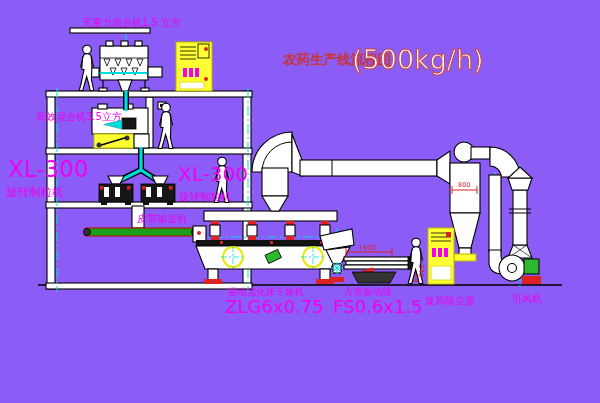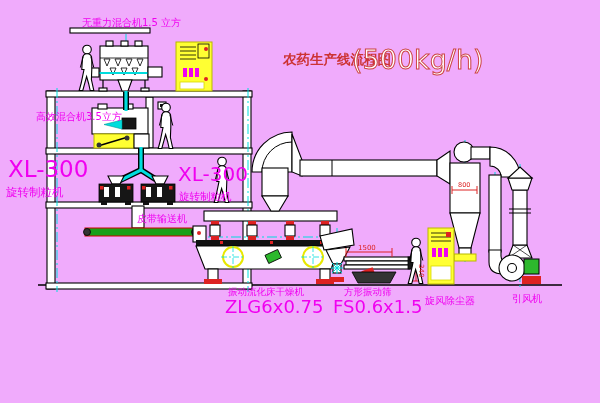--- a/index.html
+++ b/index.html
@@ -1,16 +1,16 @@
 <!DOCTYPE html>
 <html><head>
 <meta charset="utf-8">
 <style>
   html,body{margin:0;padding:0;background:#fff;}
-  .stage{position:relative;width:600px;height:403px;background:#f0abfc;overflow:hidden;
+  .stage{position:relative;width:600px;height:403px;background:#8b5cf6;overflow:hidden;
          font-family:"DejaVu Sans",sans-serif;}
   svg{position:absolute;left:0;top:0;}
   text{font-family:"DejaVu Sans",sans-serif;}
   .thin{stroke:#000;stroke-width:1.1;fill:#fff;}
   .blk{fill:#161616;stroke:#000;stroke-width:0.8;}
   .cyanline{stroke:#00dddd;stroke-width:1;fill:none;stroke-dasharray:10 3 2 3;}
   .pipe-out{stroke:#000;stroke-width:6;fill:none;}
   .pipe-in{stroke:#00dddd;stroke-width:3.2;fill:none;}
   .yel{fill:#ffff33;stroke:#b8b800;stroke-width:1;}
   .redfill{fill:#dd2222;stroke:none;}

